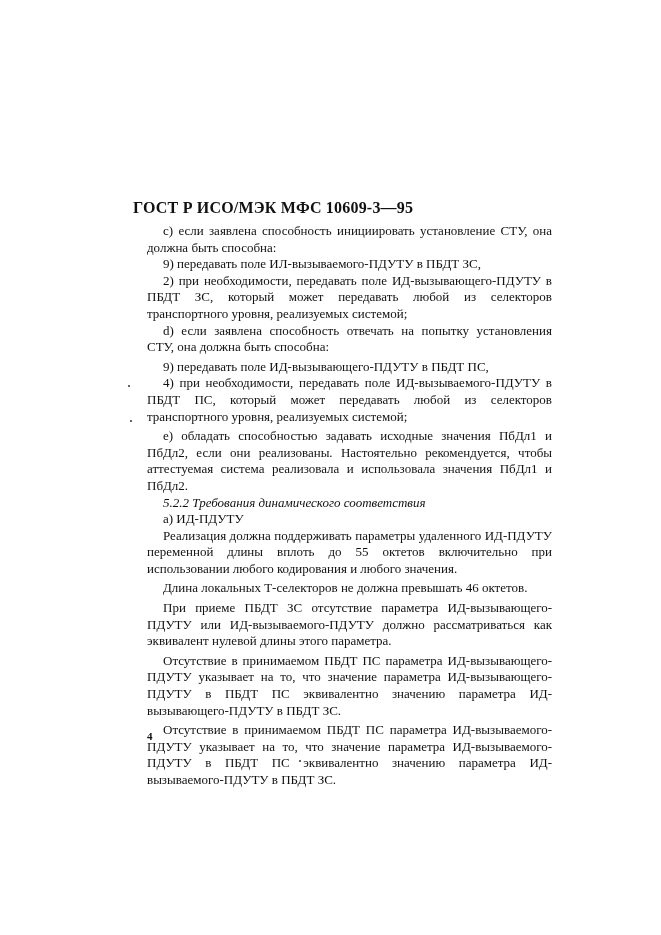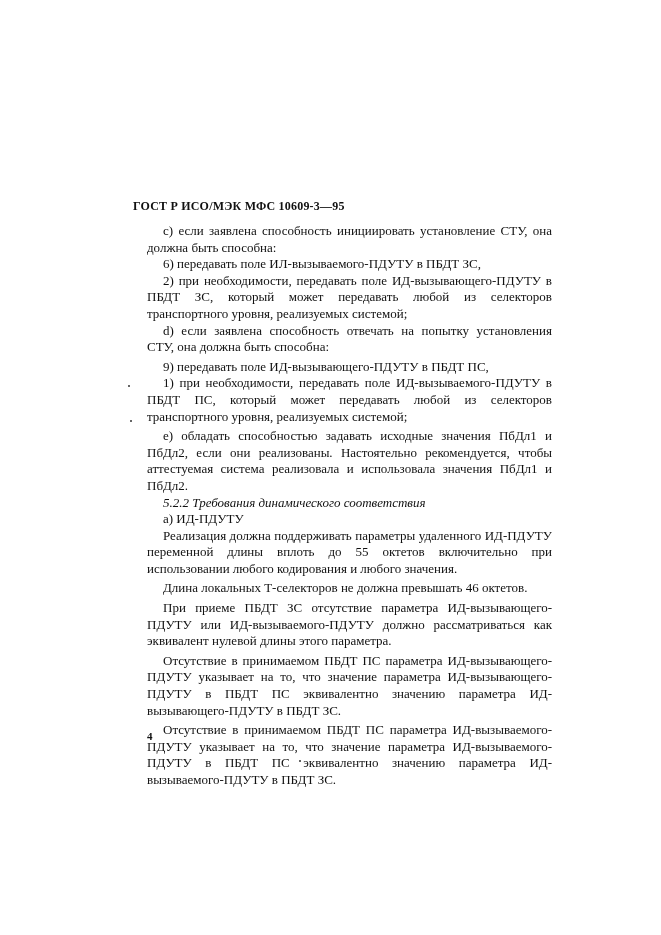--- a/index.html
+++ b/index.html
@@ -4,21 +4,21 @@
 <style>
   html, body { margin: 0; padding: 0; background: #ffffff; }
   body { width: 661px; height: 935px; position: relative; overflow: hidden; }
   .page {
     position: absolute; left: 0; top: 0; width: 661px; height: 935px;
     font-family: "Liberation Serif", "DejaVu Serif", serif;
     color: #111;
   }
   .header {
     position: absolute; left: 133px; top: 199px;
-    font-size: 12px; font-weight: bold; letter-spacing: 0.2px;
+    font-size: 16px; font-weight: bold; letter-spacing: 0.2px;
   }
   .body {
     position: absolute; left: 147px; top: 223px; width: 405px;
     font-size: 13px; line-height: 16.6px;
   }
   .p { margin: 0; text-align: justify; text-align-last: left; }
   .ind { text-indent: 16px; }
   .gap { margin-top: 3px; }
   .heading-it { font-style: italic; }
   .pagenum {
@@ -28,25 +28,25 @@
   .dot { position: absolute; width: 2px; height: 2px; background: #333; border-radius: 1px; }
 </style>
 </head>
 <body>
 
 <div class="page">
   <div class="header">ГОСТ Р ИСО/МЭК МФС 10609-3—95</div>
 
   <div class="body">
     <p class="p ind">c) если заявлена способность инициировать установление СТУ, она должна быть способна:</p>
-    <p class="p ind">6) передавать поле ИЛ-вызываемого-ПДУТУ в ПБДТ ЗС,</p>
+    <p class="p ind">9) передавать поле ИЛ-вызываемого-ПДУТУ в ПБДТ ЗС,</p>
     <p class="p ind">2) при необходимости, передавать поле ИД-вызывающего-ПДУТУ в ПБДТ ЗС, который может передавать любой из селекторов транспортного уровня, реализуемых системой;</p>
     <p class="p ind">d) если заявлена способность отвечать на попытку установления СТУ, она должна быть способна:</p>
     <p class="p ind gap">9) передавать поле ИД-вызывающего-ПДУТУ в ПБДТ ПС,</p>
-    <p class="p ind">1) при необходимости, передавать поле ИД-вызываемого-ПДУТУ в ПБДТ ПС, который может передавать любой из селекторов транспортного уровня, реализуемых системой;</p>
+    <p class="p ind">4) при необходимости, передавать поле ИД-вызываемого-ПДУТУ в ПБДТ ПС, который может передавать любой из селекторов транспортного уровня, реализуемых системой;</p>
     <p class="p ind gap">e) обладать способностью задавать исходные значения ПбДл1 и ПбДл2, если они реализованы. Настоятельно рекомендуется, чтобы аттестуемая система реализовала и использовала значения ПбДл1 и ПбДл2.</p>
     <p class="p ind heading-it">5.2.2 Требования динамического соответствия</p>
     <p class="p ind">а) ИД-ПДУТУ</p>
     <p class="p ind">Реализация должна поддерживать параметры удаленного ИД-ПДУТУ переменной длины вплоть до 55 октетов включительно при использовании любого кодирования и любого значения.</p>
     <p class="p ind gap">Длина локальных Т-селекторов не должна превышать 46 октетов.</p>
     <p class="p ind gap">При приеме ПБДТ ЗС отсутствие параметра ИД-вызывающего-ПДУТУ или ИД-вызываемого-ПДУТУ должно рассматриваться как эквивалент нулевой длины этого параметра.</p>
     <p class="p ind gap">Отсутствие в принимаемом ПБДТ ПС параметра ИД-вызывающего-ПДУТУ указывает на то, что значение параметра ИД-вызывающего-ПДУТУ в ПБДТ ПС эквивалентно значению параметра ИД-вызывающего-ПДУТУ в ПБДТ ЗС.</p>
     <p class="p ind gap">Отсутствие в принимаемом ПБДТ ПС параметра ИД-вызываемого-ПДУТУ указывает на то, что значение параметра ИД-вызываемого-ПДУТУ в ПБДТ ПС эквивалентно значению параметра ИД-вызываемого-ПДУТУ в ПБДТ ЗС.</p>
   </div>
 

